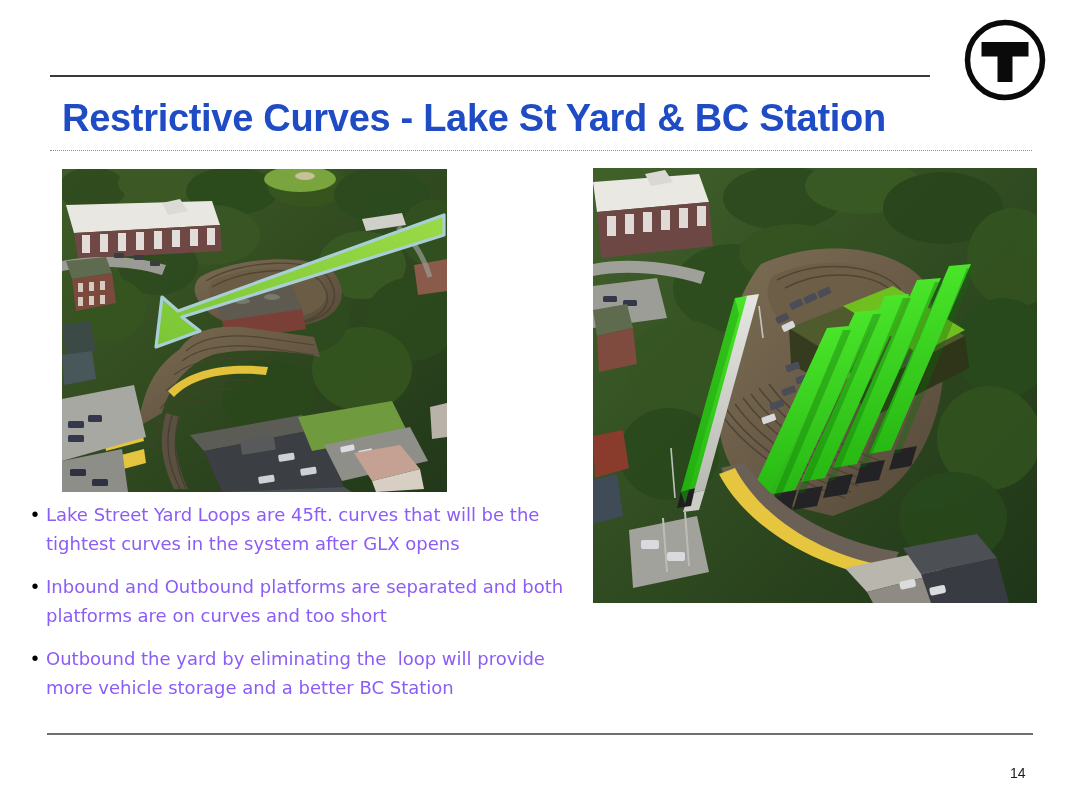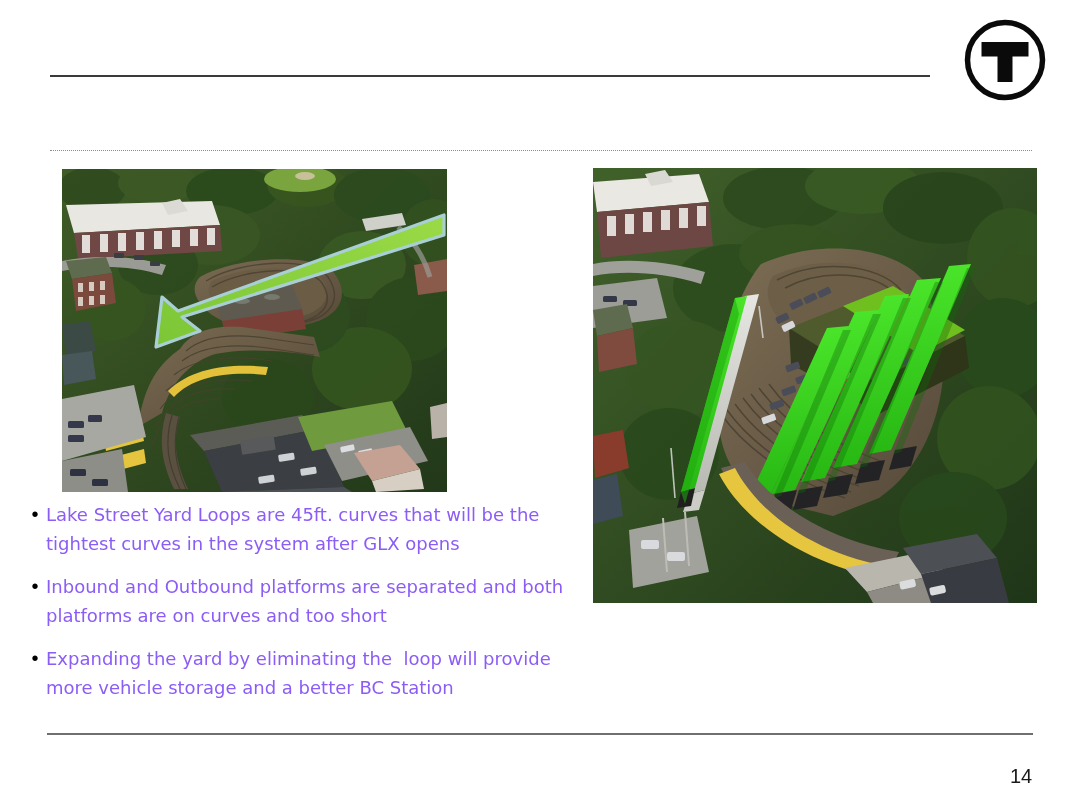--- a/index.html
+++ b/index.html
@@ -124,40 +124,41 @@
     left: 47px;
     top: 733px;
     width: 986px;
     height: 0;
     border-top: 2.4px solid #6f6f6f;
   }
   .page-number {
     position: absolute;
     left: 1010px;
     top: 765px;
-    font-size: 20px;
+    font-size: 14px;
     color: #1a1a1a;
     font-family: "Liberation Sans", sans-serif;
   }
 </style>
 </head>
 <body>
 
 <div class="slide">
 
 
   <div class="header-rule"></div>
 
   <div class="mbta-logo">
     <svg viewBox="0 0 84 84" xmlns="http://www.w3.org/2000/svg">
       <circle cx="42" cy="42" r="37.5" fill="#ffffff" stroke="#0a0a0a" stroke-width="5.5"></circle>
       <path d="M18.5 24 H65.5 V38.5 H49.5 V64 H34.5 V38.5 H18.5 Z" fill="#0a0a0a"></path>
     </svg>
   </div>
 
+  <div class="slide-title">Restrictive Curves - Lake St Yard &amp; BC Station</div>
 
   <div class="title-rule"></div>
 
   <div class="photo photo-left">
     <svg viewBox="0 0 385 323" xmlns="http://www.w3.org/2000/svg" preserveAspectRatio="none">
       <defs>
         <linearGradient id="treeA" x1="0" y1="0" x2="1" y2="1">
           <stop offset="0%" stop-color="#3f5c26"></stop>
           <stop offset="100%" stop-color="#22381a"></stop>
         </linearGradient>
@@ -506,21 +507,21 @@
       <span class="bullet-text">Lake Street Yard Loops are 45ft. curves that will be the tightest curves in the system after GLX opens</span>
     </div>
 
     <div class="bullet-row">
       <span class="bullet-dot">•</span>
       <span class="bullet-text">Inbound and Outbound platforms are separated and both platforms are on curves and too short</span>
     </div>
 
     <div class="bullet-row">
       <span class="bullet-dot">•</span>
-      <span class="bullet-text">Expanding the yard by eliminating the  loop will provide more vehicle storage and a better BC Station</span>
+      <span class="bullet-text">Outbound the yard by eliminating the  loop will provide more vehicle storage and a better BC Station</span>
     </div>
 
   </div>
 
   <div class="footer-rule"></div>
   <div class="page-number">14</div>
 
 </div>
 
 </body></html>

